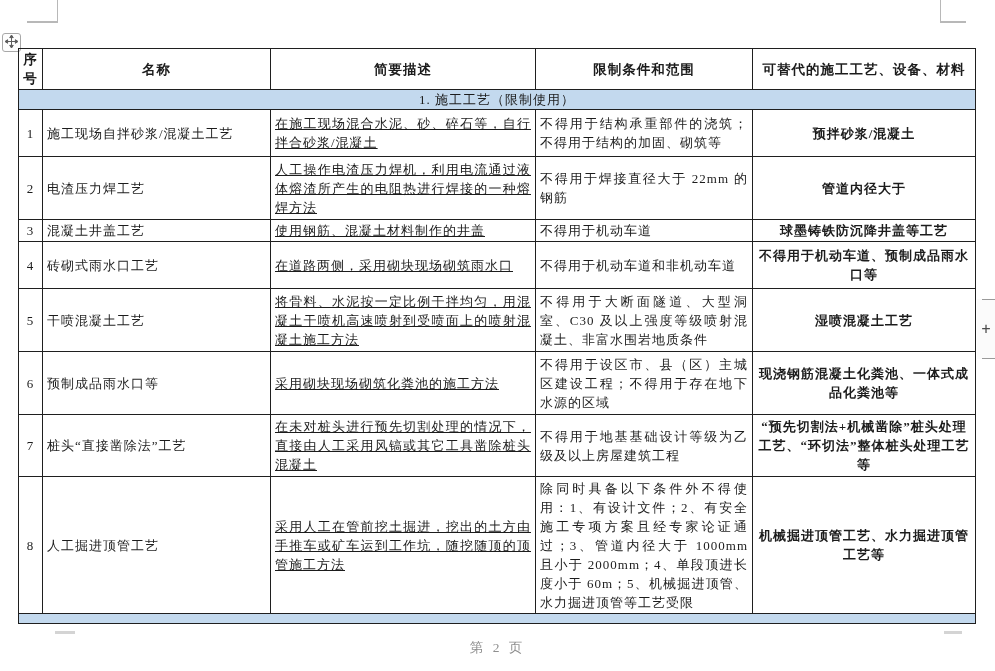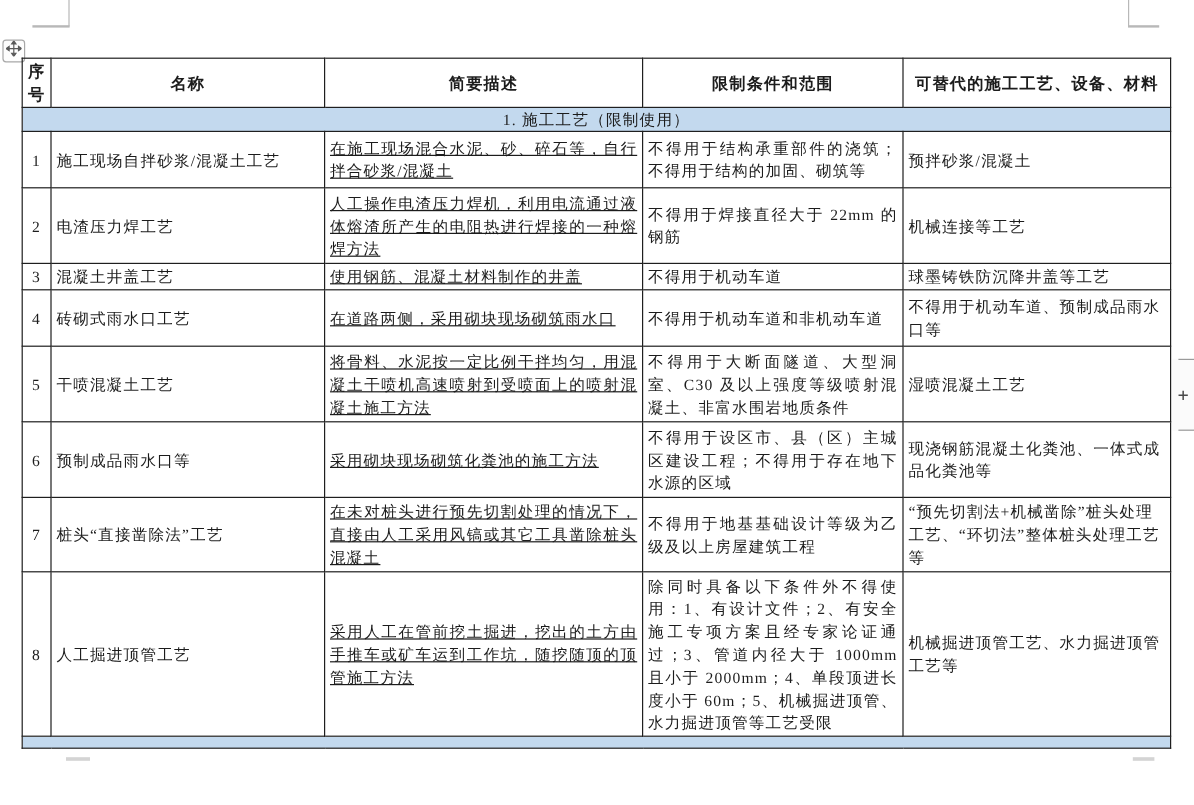--- a/index.html
+++ b/index.html
@@ -38,21 +38,21 @@
   }
   tr.section-row td {
     background:var(--section-bg,#c3d9ee); text-align:center; font-weight:normal;
     height:20px; padding:0 4px; font-size:13px;
   }
   tr.strip-row td { background:var(--section-bg,#c3d9ee); height:10px; padding:0; }
   td.c0 { text-align:center; }
   td.c1 { text-align:left; }
   td.c2 { text-align:justify;text-decoration:underline; }
   td.c3 { text-align:justify; vertical-align:middle; }
-  td.c4 { text-align:left; }
+  td.c4 { text-align:center;font-weight:bold; }
   
   .footer {
     position:absolute; top:639px; left:0; width:100%; text-align:center;
     color:#8f8f8f; font-size:13.5px; letter-spacing:3px;
   }
   
   .plus-control {
     position:absolute; right:0; top:299px; width:18px; height:60px;
     display:flex; flex-direction:column; align-items:flex-end; justify-content:space-between;
     background:#fbfbfb;
@@ -119,21 +119,21 @@
           <td class="c1">施工现场自拌砂浆/混凝土工艺</td>
           <td class="c2">在施工现场混合水泥、砂、碎石等，自行拌合砂浆/混凝土</td>
           <td class="c3">不得用于结构承重部件的浇筑；不得用于结构的加固、砌筑等</td>
           <td class="c4">预拌砂浆/混凝土</td>
         </tr>
         <tr style="height: 63px;">
           <td class="c0">2</td>
           <td class="c1">电渣压力焊工艺</td>
           <td class="c2">人工操作电渣压力焊机，利用电流通过液体熔渣所产生的电阻热进行焊接的一种熔焊方法</td>
           <td class="c3">不得用于焊接直径大于 22mm 的钢筋</td>
-          <td class="c4">机械连接等工艺</td>
+          <td class="c4">管道内径大于</td>
         </tr>
         <tr style="height: 22px;">
           <td class="c0">3</td>
           <td class="c1">混凝土井盖工艺</td>
           <td class="c2">使用钢筋、混凝土材料制作的井盖</td>
           <td class="c3">不得用于机动车道</td>
           <td class="c4">球墨铸铁防沉降井盖等工艺</td>
         </tr>
         <tr style="height: 47px;">
           <td class="c0">4</td>
@@ -177,14 +177,15 @@
       </tr>
     </tbody>
   </table>
 
   <div class="plus-control">
     <div class="dash"></div>
     <div class="plus-glyph">+</div>
     <div class="dash"></div>
   </div>
 
+  <div class="footer">第 2 页</div>
 
 </div>
 
 </body></html>

